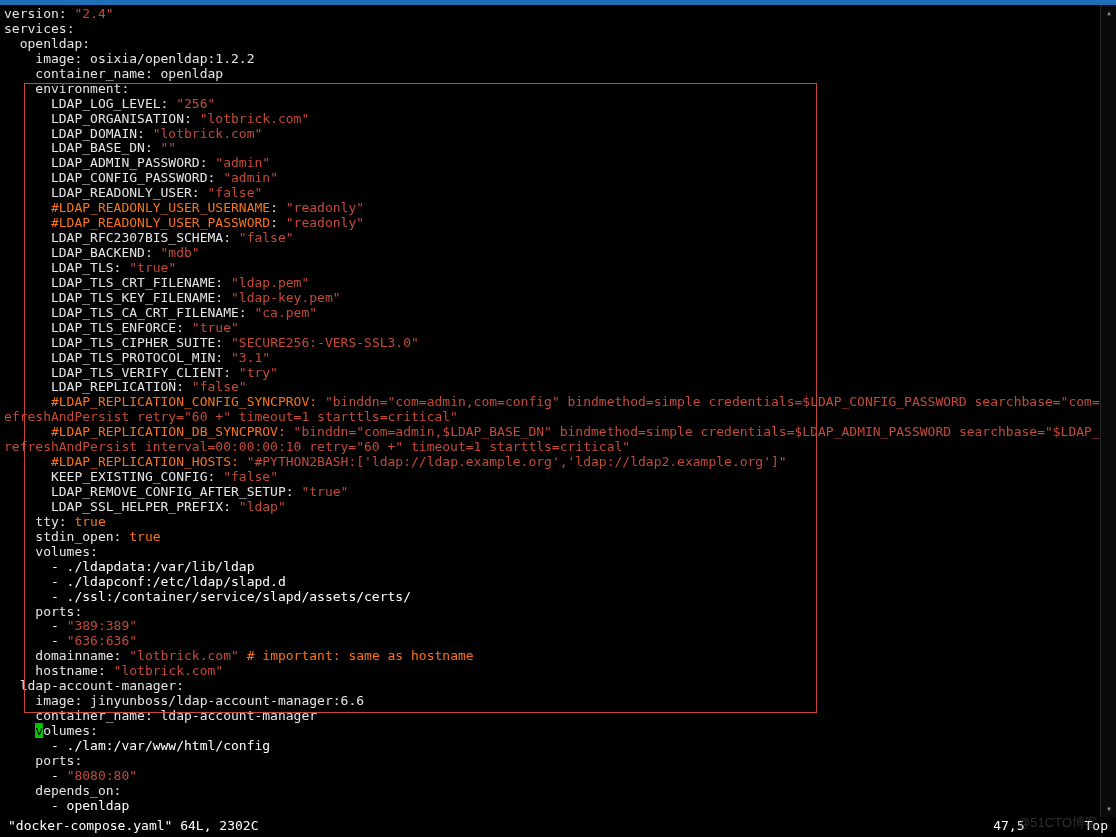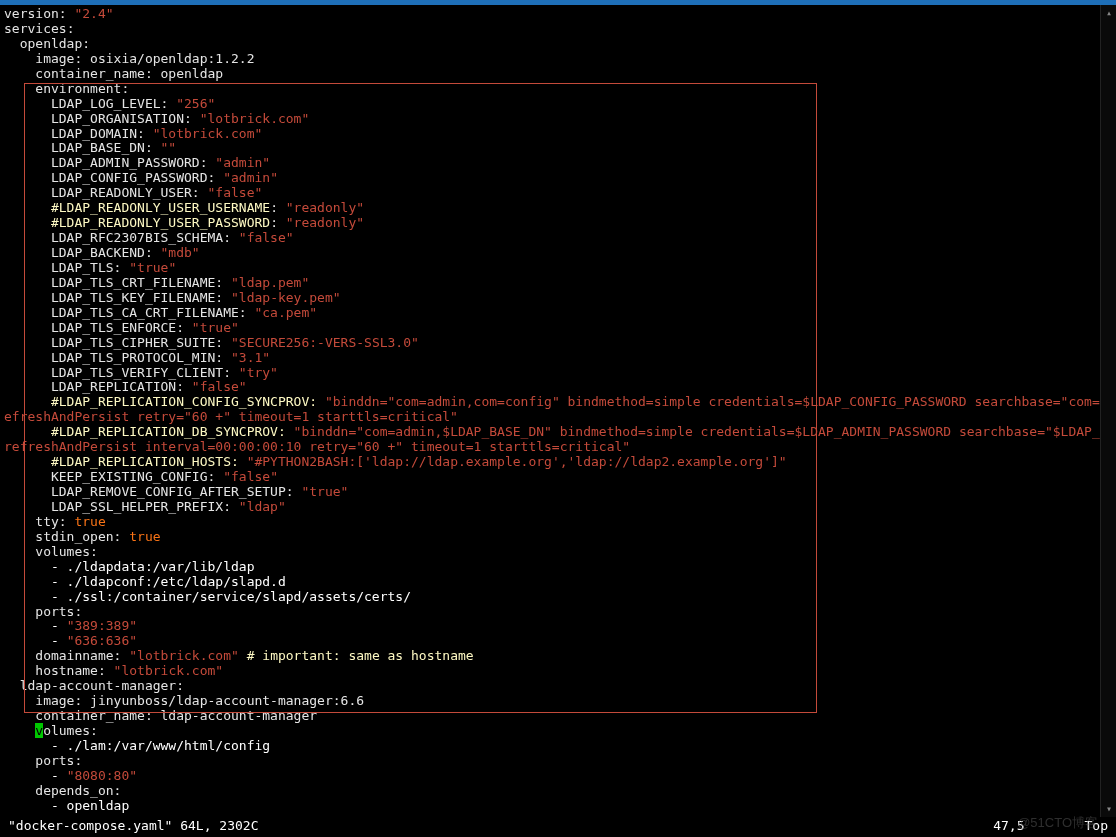--- a/index.html
+++ b/index.html
@@ -53,21 +53,21 @@
   .scroll-arrow.up { position:absolute; top:0; }
   .scroll-arrow.down { position:absolute; bottom:0; }
   .line { white-space: pre; }
   .box {
     position: absolute;
     border: 1px solid #c44a3a;
     pointer-events: none;
   }
   .key { color: #e5e5e5; }
   .string { color: #c44a3a; }
-  .comment { color: #fef9c3; margin-top: 16px; }
+  .comment { color: #f97316; margin-top: 16px; }
   .commentv { color: #c44a3a; }
   .plain { color: #e5e5e5; }
   .dash { color: #ffffff; }
   .bool { color: #f97316; }
   .cursor { background: #00c800; color: #000; }
   .watermark {
     position: absolute;
     right: 18px;
     bottom: 6px;
     color: #555;

